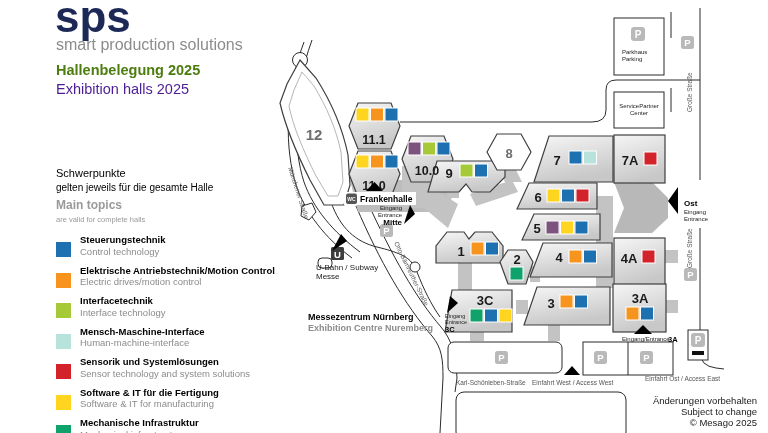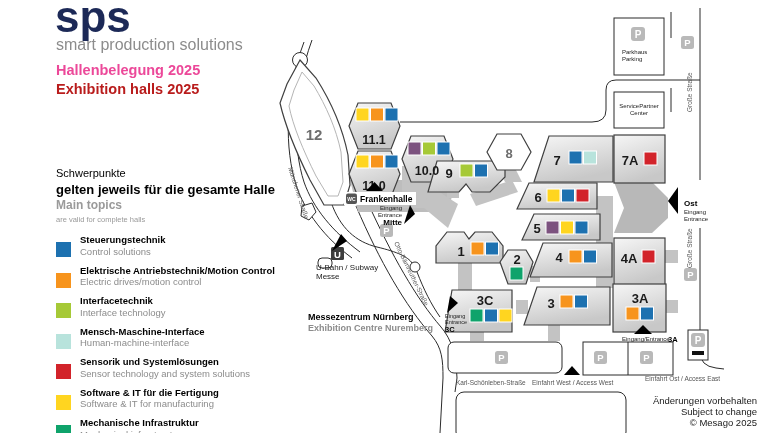--- a/index.html
+++ b/index.html
@@ -2,24 +2,24 @@
 <html><head>
 <meta charset="utf-8">
 <style>
   html,body{margin:0;padding:0;background:#fff;}
   .canvas{position:relative;width:768px;height:433px;background:#fff;overflow:hidden;
           font-family:"Liberation Sans",sans-serif;}
   
   .panel{position:absolute;left:55px;top:0;width:230px;z-index:2;}
   .brand{position:absolute;left:0;top:-8px;font-size:44px;font-weight:bold;color:#1c2957;letter-spacing:0px;}
   .tagline{position:absolute;left:1px;top:36px;font-size:16px;color:#8c8c8c;}
-  .title-de{position:absolute;left:1px;top:62px;font-size:14.5px;font-weight:bold;color:#ec4899;}
-  .title-en{position:absolute;left:1px;top:81px;font-size:14.5px;font-weight:bold;color:#b91c1c;}
+  .title-de{position:absolute;left:1px;top:62px;font-size:14.5px;font-weight:bold;color:#4d7c0f;}
+  .title-en{position:absolute;left:1px;top:81px;font-size:14.5px;font-weight:normal;color:#4c1d95;}
   .sp-de{position:absolute;left:1px;top:167px;font-size:11px;font-weight:normal;color:#000;}
-  .sp-de-sub{position:absolute;left:1px;top:182px;font-size:13px;font-weight:bold;color:#000;}
+  .sp-de-sub{position:absolute;left:1px;top:182px;font-size:10px;font-weight:normal;color:#000;}
   .sp-en{position:absolute;left:1px;top:198px;font-size:12px;font-weight:bold;color:#9a9a9a;}
   .sp-en-sub{position:absolute;left:1px;top:215px;font-size:7.5px;color:#9a9a9a;}
   .legend{position:absolute;left:1px;top:234px;width:240px;}
   .leg-row{display:flex;align-items:flex-end;margin-bottom:7.5px;}
   .leg-swatch{width:15px;height:15px;flex:0 0 15px;margin-right:9px;margin-top:1px;}
   .leg-txt{line-height:11.5px;}
   .leg-de{font-size:9.5px;font-weight:bold;color:#000;}
   .leg-en{font-size:9.5px;color:#8c8c8c;}
   svg text{font-family:"Liberation Sans",sans-serif;}
   .hall-num{font-weight:bold;fill:#1a1a1a;}
@@ -39,21 +39,21 @@
     <div class="title-en">Exhibition halls 2025</div>
     <div class="sp-de">Schwerpunkte</div>
     <div class="sp-de-sub">gelten jeweils für die gesamte Halle</div>
     <div class="sp-en">Main topics</div>
     <div class="sp-en-sub">are valid for complete halls</div>
     <div class="legend">
         <div class="leg-row">
           <span class="leg-swatch" style="background: rgb(29, 113, 176);"></span>
           <span class="leg-txt">
             <div class="leg-de">Steuerungstechnik</div>
-            <div class="leg-en">Control solutions</div>
+            <div class="leg-en">Control technology</div>
           </span>
         </div>
         <div class="leg-row">
           <span class="leg-swatch" style="background: rgb(247, 148, 29);"></span>
           <span class="leg-txt">
             <div class="leg-de">Elektrische Antriebstechnik/Motion Control</div>
             <div class="leg-en">Electric drives/motion control</div>
           </span>
         </div>
         <div class="leg-row">

